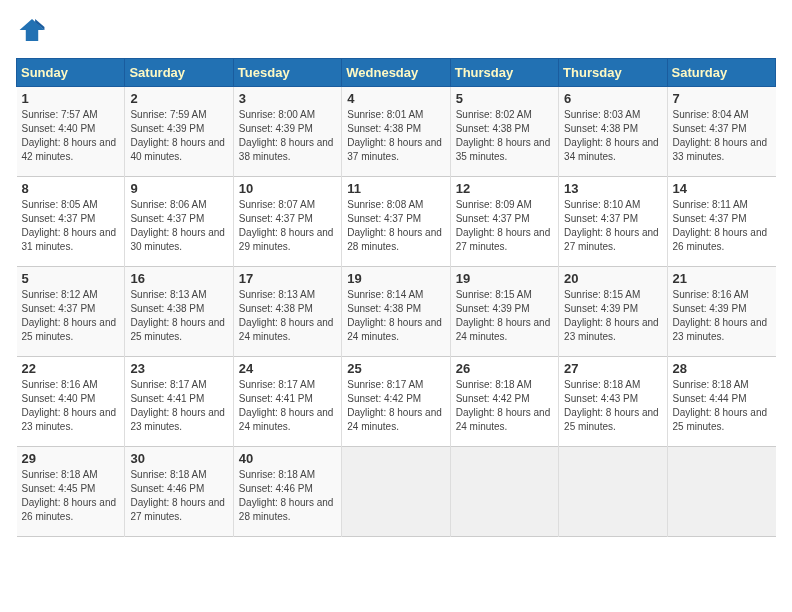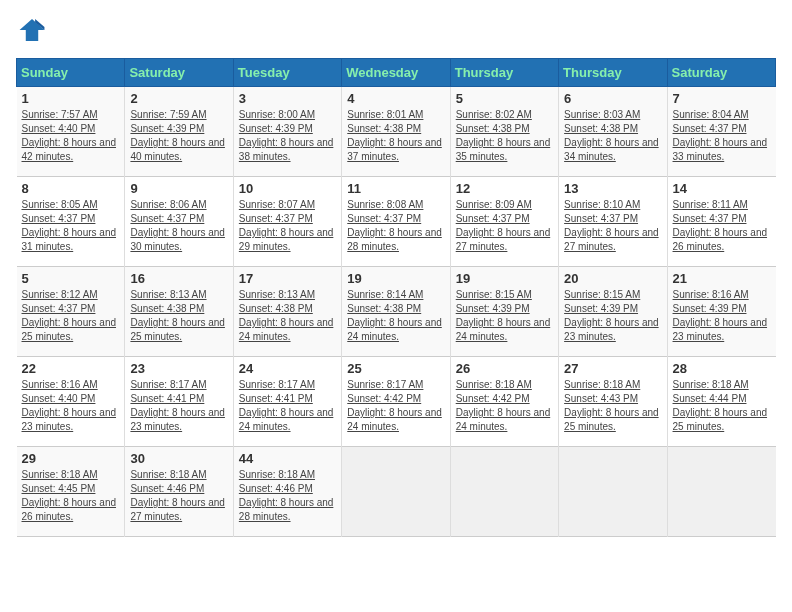--- a/index.html
+++ b/index.html
@@ -46,21 +46,21 @@
       font-size: 14px;
       color: #555;
     }
     table {
       width: 100%;
       border-collapse: collapse;
       font-size: 11px;
     }
     thead th {
       background-color: #2271b3;
-      color: #86efac;
+      color: #fef9c3;
       padding: 6px 4px;
       text-align: left;
       font-size: 13px;
       font-weight: bold;
       border: 1px solid #1a5c9e;
     }
     tbody tr {
       border-bottom: 1px solid #ccc;
     }
     tbody tr:nth-child(odd) {
@@ -84,21 +84,20 @@
       font-size: 13px;
       font-weight: bold;
       color: #333;
       display: block;
       margin-bottom: 2px;
     }
     .day-info {
       font-size: 10px;
       color: #444;
       line-height: 1.4;
-      text-decoration: underline;
     }
     .empty-cell {
       background: #f0f0f0;
     }
   </style>
 </head>
 <body>
 
 <div class="header">
   <div class="logo">
@@ -375,21 +374,21 @@
       </td>
         <td>
         <span class="day-num">30</span>
         <div class="day-info">
           Sunrise: 8:18 AM<br>
           Sunset: 4:46 PM<br>
           Daylight: 8 hours and 27 minutes.
         </div>
       </td>
         <td>
-        <span class="day-num">44</span>
+        <span class="day-num">40</span>
         <div class="day-info">
           Sunrise: 8:18 AM<br>
           Sunset: 4:46 PM<br>
           Daylight: 8 hours and 28 minutes.
         </div>
       </td>
         <td class="empty-cell"></td>
         <td class="empty-cell"></td>
         <td class="empty-cell"></td>
         <td class="empty-cell"></td>

